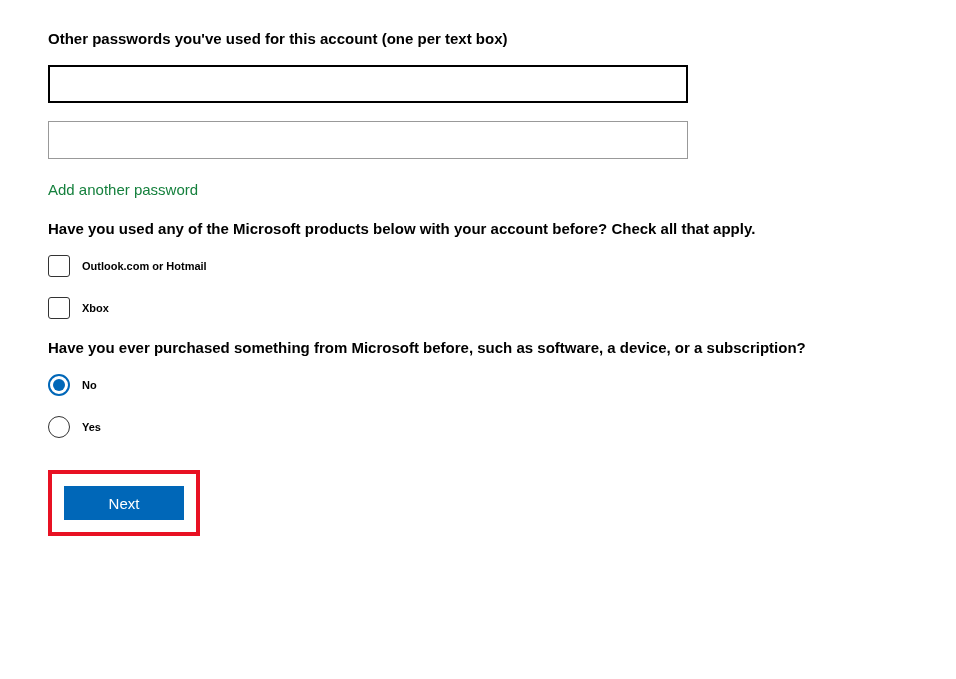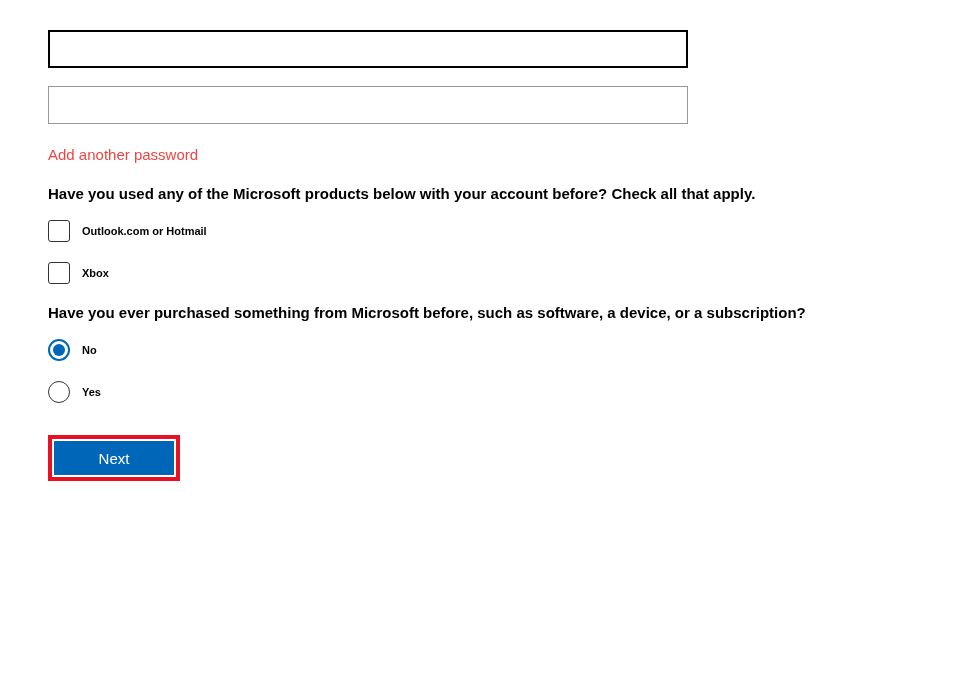--- a/index.html
+++ b/index.html
@@ -25,21 +25,21 @@
       margin-bottom: 18px;
       outline: none;
     }
     .password-box.focused {
       border: 2px solid #000;
     }
     .password-box.normal {
       border: 1px solid #999;
     }
     .link {
-      color: #ef4444;
+      color: #15803d;
       text-decoration: none;
       font-size: 15px;
       display: inline-block;
       margin-top: 4px;
       margin-bottom: 22px;
       cursor: pointer;
     }
     .checkbox-row, .radio-row {
       display: flex;
       align-items: center;
@@ -81,21 +81,21 @@
       cursor: pointer;
       font-weight: bold;
     }
     .button-row {
       margin-top: 32px;
       display: flex;
       gap: 10px;
     }
     .highlight-wrap {
       border: 4px solid #e81123;
-      padding: 2px;
+      padding: 12px;
       display: inline-flex;
     }
     .btn {
       width: 120px;
       height: 34px;
       font-size: 15px;
       font-family: inherit;
       border: none;
       cursor: pointer;
       display: inline-flex;
@@ -109,20 +109,21 @@
     }
     .btn.secondary {
       background: #ccc;
       color: #000;
     }
   </style>
 </head>
 <body>
 
 <div>
+  <div class="section-label">Other passwords you've used for this account (one per text box)</div>
   <input type="text" class="password-box focused" autofocus="" value="" style="">
   <input type="text" class="password-box normal" value="" style="">
   <a class="link">Add another password</a>
 </div>
 
 <div>
   <div class="section-label">Have you used any of the Microsoft products below with your account before? Check all that apply.</div>
 
   <div class="checkbox-row">
     <div class="checkbox"></div>

